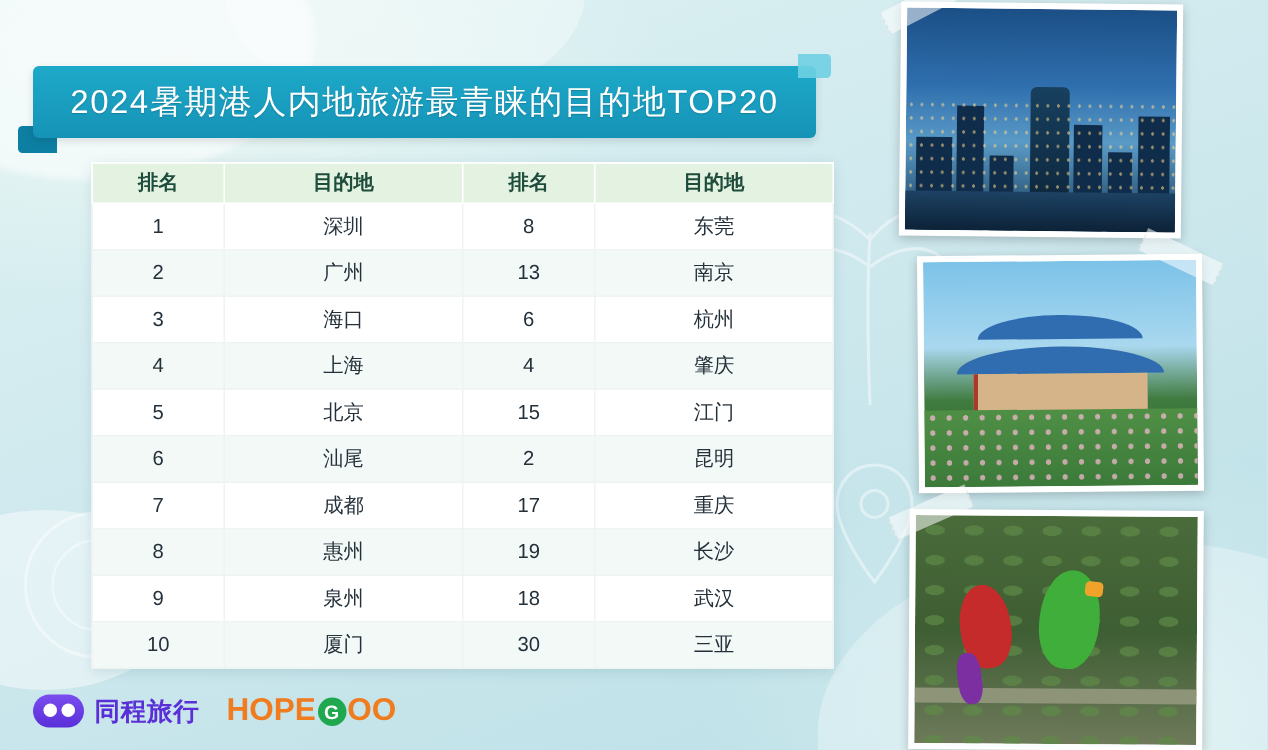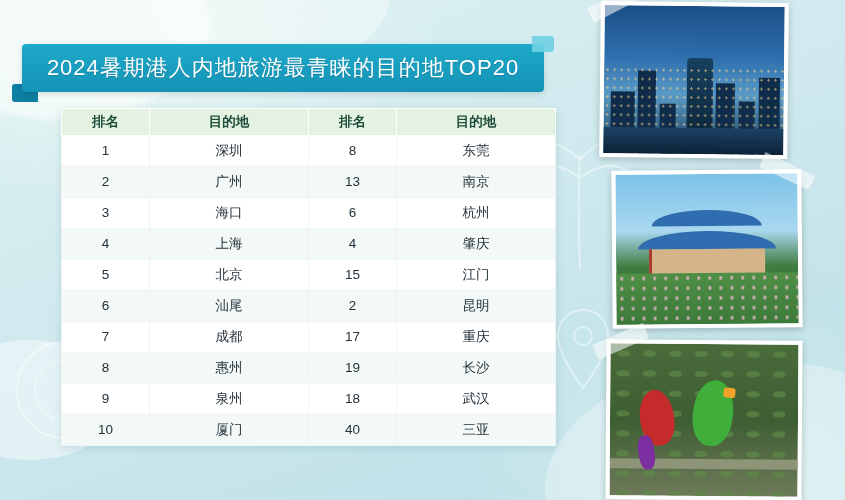--- a/index.html
+++ b/index.html
@@ -235,21 +235,21 @@
       </tr>
       <tr>
         <td>9</td>
         <td>泉州</td>
         <td>18</td>
         <td>武汉</td>
       </tr>
       <tr>
         <td>10</td>
         <td>厦门</td>
-        <td>40</td>
+        <td>30</td>
         <td>三亚</td>
       </tr>
     </tbody>
   </table>
 
   <div class="photo photo1">
     <div class="img">
       <div class="sky1">
         <div class="bld" style="left:4%;width:13%;height:42%;"></div>
         <div class="bld" style="left:19%;width:10%;height:56%;"></div>
@@ -283,14 +283,23 @@
       <div class="scene3">
         <div class="leaves"></div>
         <div class="branch"></div>
         <div class="p-red"></div>
         <div class="p-green"></div>
       </div>
     </div>
     <div class="tape" style="left:-14px;top:-6px;transform:rotate(-24deg);"></div>
   </div>
 
+  <div class="footer">
+    <div class="logo-tc">
+      <span class="tc-mark"></span>
+      <span class="tc-text">同程旅行</span>
+    </div>
+    <div class="logo-hope">
+      <span class="hope-text"><span>H</span><span>OPE</span><span class="hope-dot">G</span><span>O</span><span>O</span></span>
+    </div>
+  </div>
 
 </div>
 
 </body></html>

